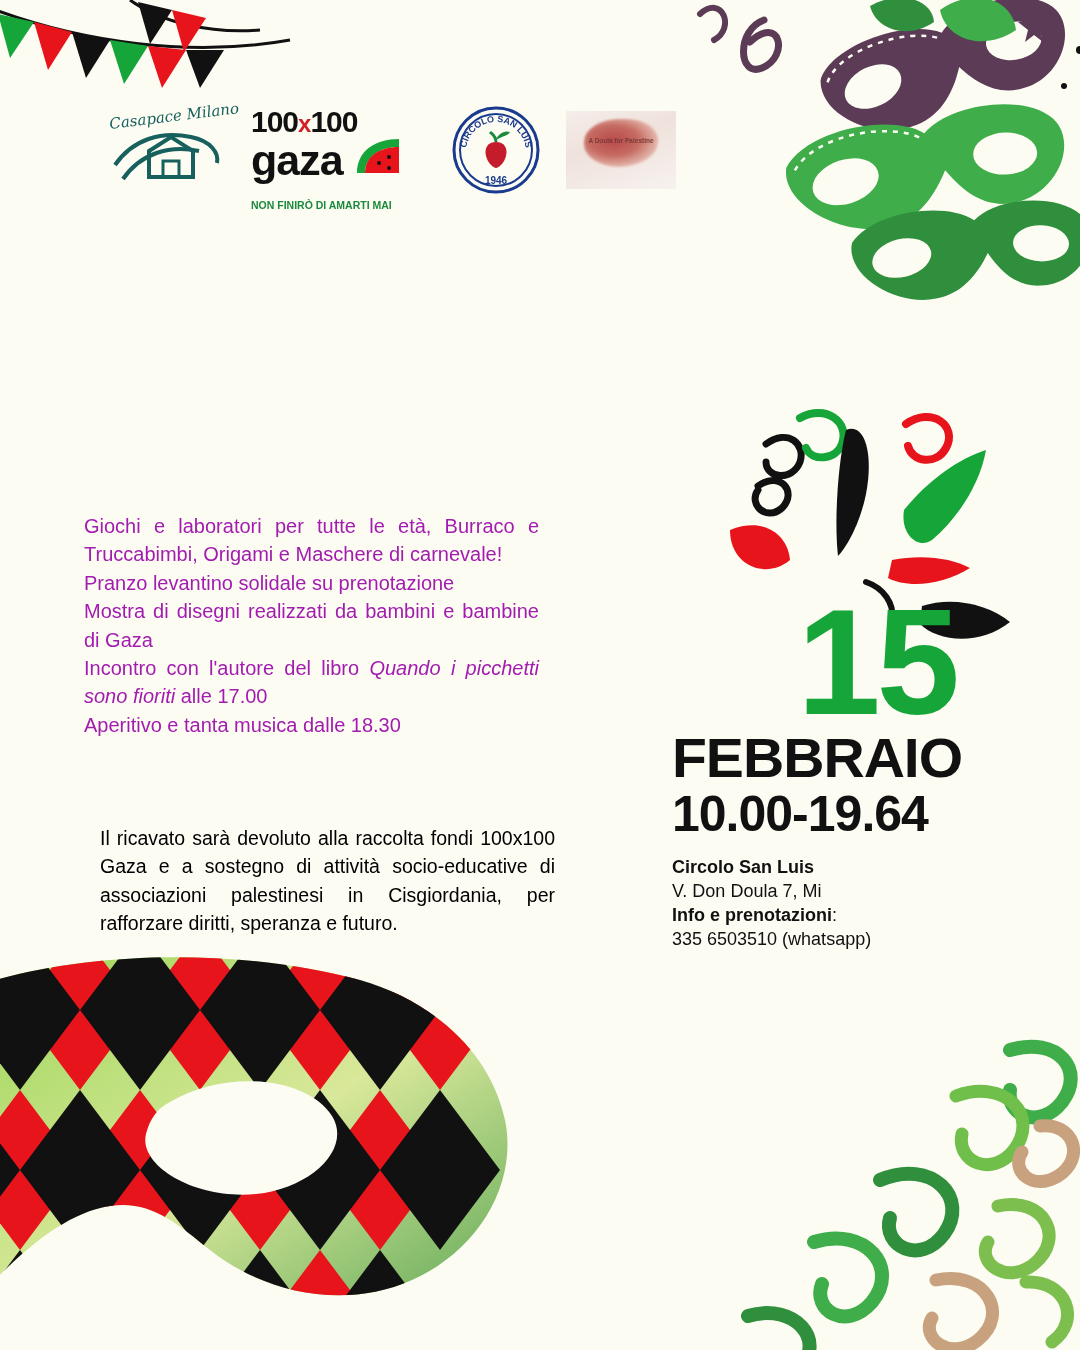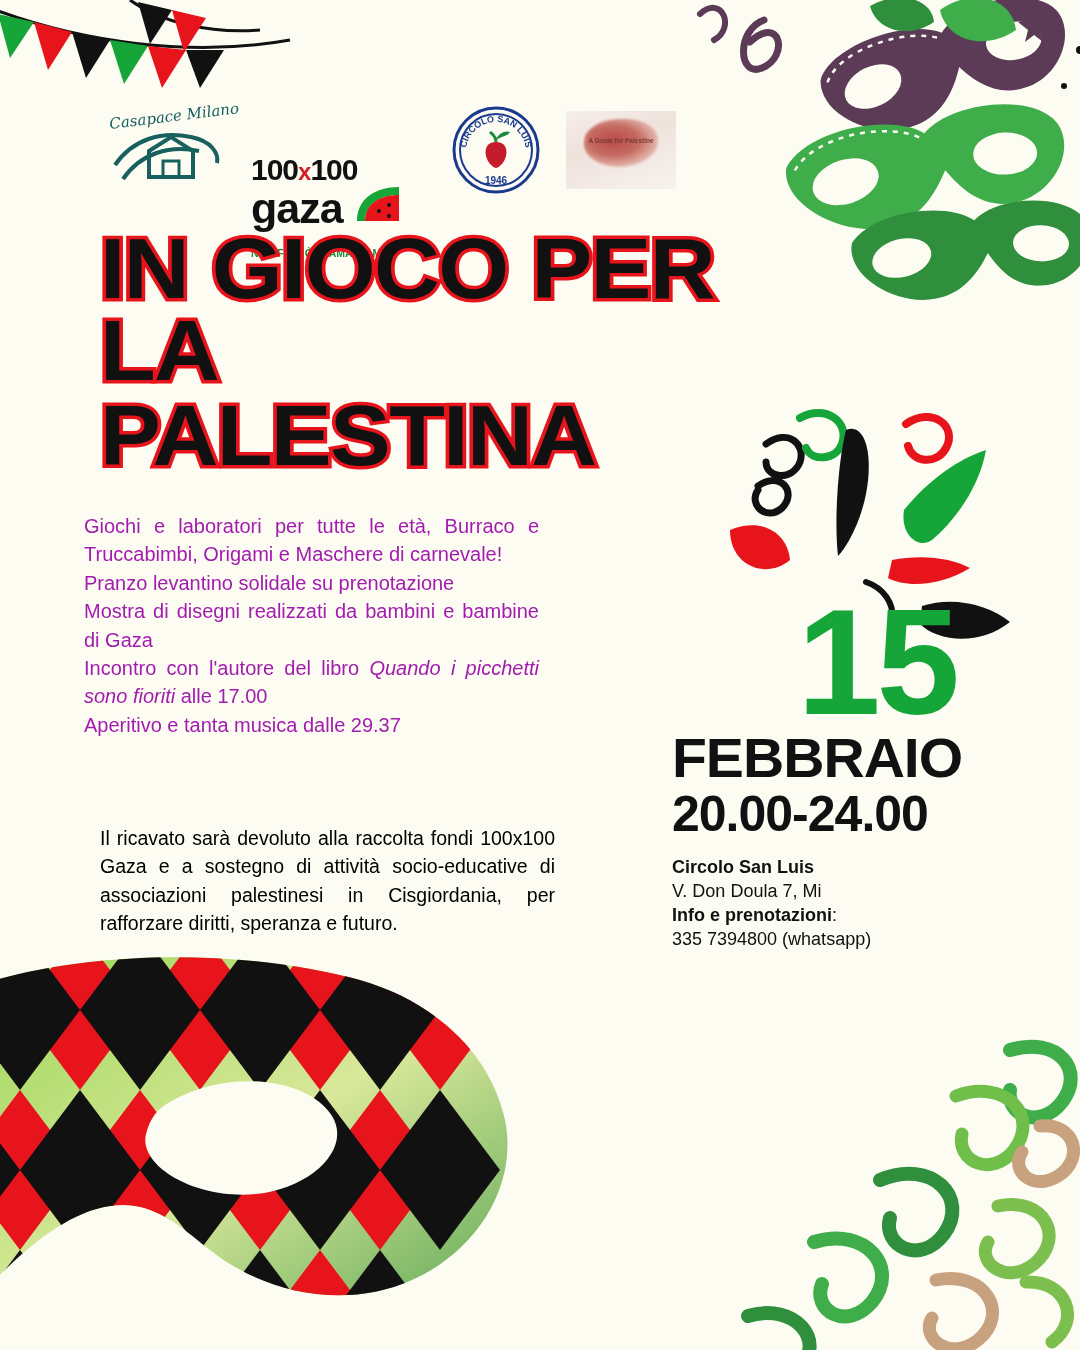--- a/index.html
+++ b/index.html
@@ -38,21 +38,21 @@
     position:absolute;top:2px;left:4px;
     font-family:"DejaVu Serif", serif;
     font-style:italic;font-size:15px;color:#17605e;
     transform:rotate(-7deg);
     white-space:nowrap;
   }
   .logo-100{width:175px;height:86px;position:relative;}
   .logo-100 .l1{
     font-family:"Liberation Sans", sans-serif;
     font-weight:bold;font-size:30px;letter-spacing:-1px;
-    color:#111;line-height:1;margin-top:48px;
+    color:#111;line-height:1;
   }
   .logo-100 .l1 .x{color:#d32027;font-size:24px;}
   .logo-100 .l2{
     font-family:"Liberation Sans", sans-serif;
     font-weight:bold;font-size:43px;color:#111;line-height:0.95;
     letter-spacing:-1px;
   }
   .logo-100 .l3{
     font-family:"Liberation Sans", sans-serif;
     font-weight:bold;font-size:10.5px;color:#1a8a3c;letter-spacing:0px;
@@ -241,48 +241,44 @@
       <path d="M44,34 C50,30 56,30 58,26 C52,24 46,28 44,34 Z" fill="#1a8a3c"></path>
       <text x="44" y="78" font-size="10" font-weight="bold" fill="#1a3a8f" text-anchor="middle" font-family="'Liberation Sans',sans-serif">1946</text>
     </svg>
 
     <div class="logo-doula">
       <div class="blot"></div>
       <div class="dtxt">A Doula for Palestine</div>
     </div>
   </div>
 
-  <div class="title">
-    <div class="title-line">IN GIOCO PER LA</div>
-    <div class="title-line">PALESTINA</div>
-  </div>
 
   <div class="body-1">
     <div>Giochi e laboratori per tutte le età, Burraco e Truccabimbi, Origami e Maschere di carnevale!</div>
     <div>Pranzo levantino solidale su prenotazione</div>
     <div>Mostra di disegni realizzati da bambini e bambine di Gaza</div>
     <div>
       <span>Incontro con l'autore del libro </span><span class="it">Quando i picchetti sono fioriti</span><span> alle 17.00</span>
     </div>
-    <div>Aperitivo e tanta musica dalle 29.37</div>
+    <div>Aperitivo e tanta musica dalle 18.30</div>
   </div>
 
   <div class="body-2">
     <div>Il ricavato sarà devoluto alla raccolta fondi 100x100 Gaza e a sostegno di attività socio-educative di associazioni palestinesi in Cisgiordania, per rafforzare diritti, speranza e futuro.</div>
   </div>
 
   <div class="date-block">
     <div class="date-day">15</div>
     <div class="date-month">FEBBRAIO</div>
-    <div class="date-hours">20.00-24.00</div>
+    <div class="date-hours">10.00-19.64</div>
     <div class="venue">
       <div class="b">Circolo San Luis</div>
       <div>V. Don Doula 7, Mi</div>
       <div><span class="b">Info e prenotazioni</span><span>:</span></div>
-      <div>335 7394800 (whatsapp)</div>
+      <div>335 6503510 (whatsapp)</div>
     </div>
   </div>
 
   <svg class="mask-bl" viewBox="0 0 600 420">
     <defs>
       <clipPath id="maskClip">
         <path d="M-40,60 C60,4 250,-10 400,30 C470,50 530,100 545,170 C558,232 520,300 452,330 C380,362 300,340 250,300 C215,272 190,250 150,256 C96,264 40,320 -10,380 L-40,420 Z"></path>
       </clipPath>
       <linearGradient id="hg1" x1="0" y1="0" x2="1" y2="1">
         <stop offset="0%" stop-color="#8ed24a"></stop>

